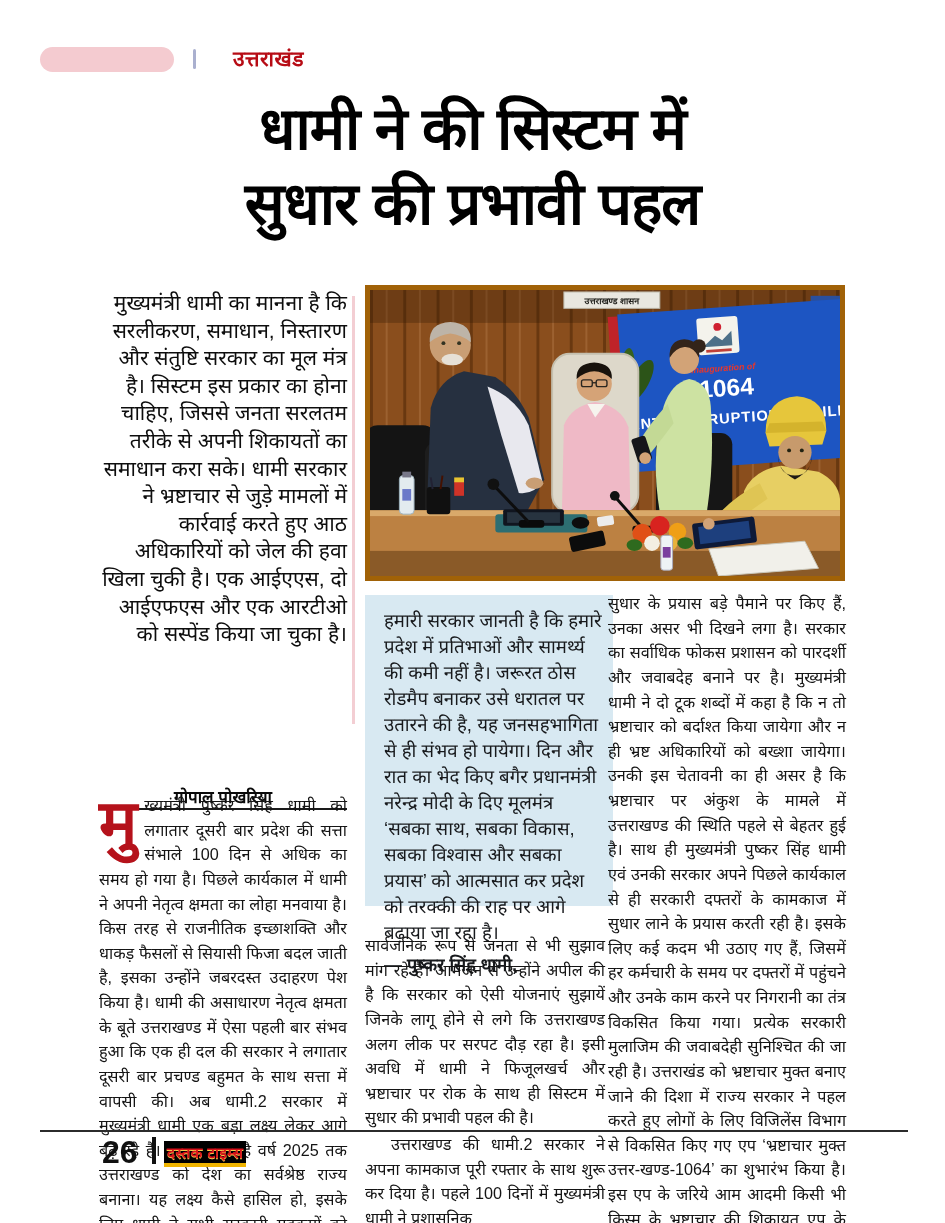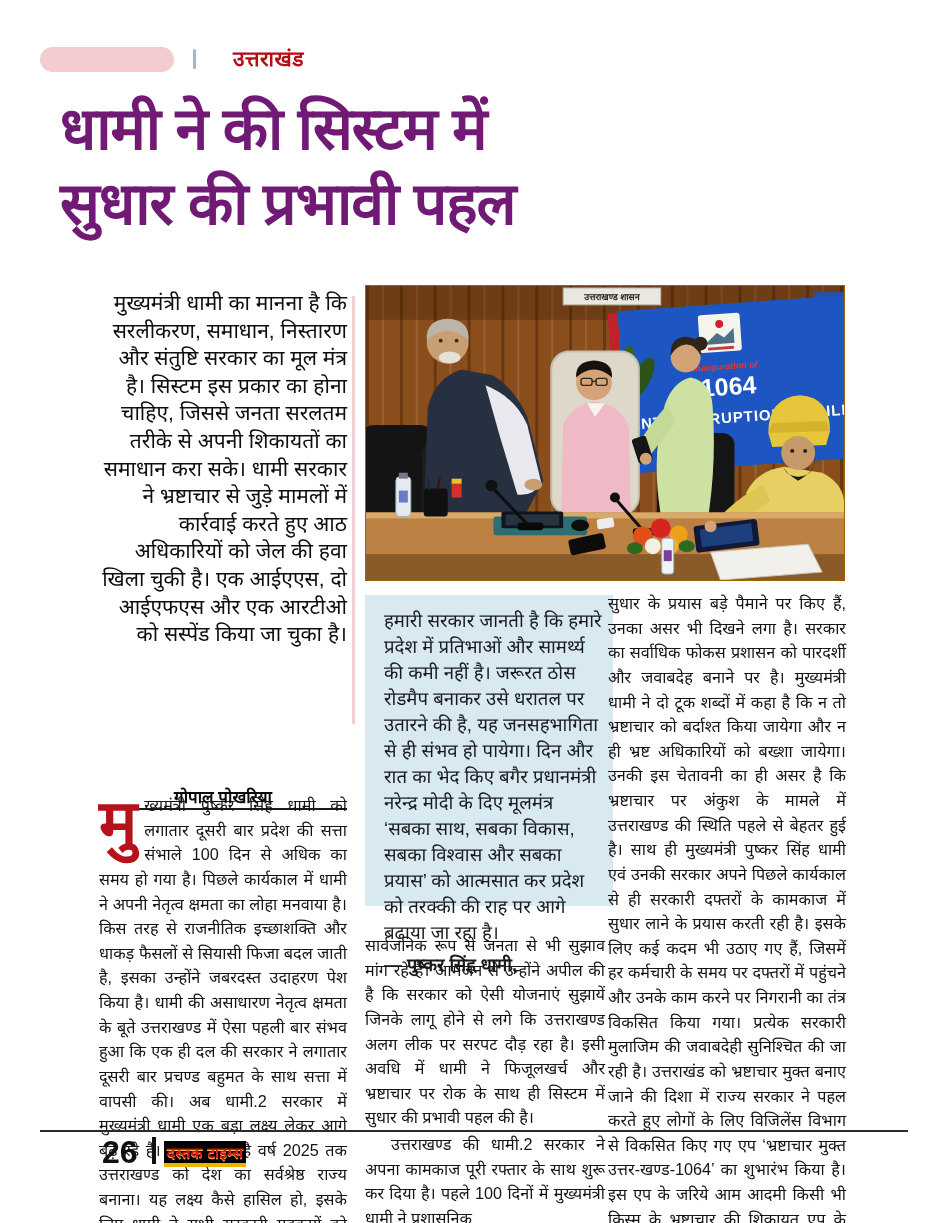--- a/index.html
+++ b/index.html
@@ -5,42 +5,42 @@
   html,body{margin:0;padding:0;background:#fff;}
   .page{
     position:relative;width:945px;height:1223px;background:#ffffff;overflow:hidden;
     font-family:"Liberation Sans","DejaVu Sans",sans-serif;color:#111;
   }
   
   .masthead-pill{position:absolute;left:40px;top:47px;width:134px;height:25px;border-radius:13px;background:#f4cbd0;}
   .head-divider{position:absolute;left:193px;top:49px;width:3px;height:20px;background:#aab0cf;border-radius:2px;}
   .section-label{position:absolute;left:233px;top:44px;font-size:21px;font-weight:bold;color:#b70c15;letter-spacing:.5px;}
   
-  .headline{position:absolute;left:60px;top:92px;width:825px;
-    font-weight:900;font-size:59px;line-height:1.27;color:#701a75;letter-spacing:-1px;}
+  .headline{position:absolute;left:60px;top:92px;width:825px;text-align:center;
+    font-weight:900;font-size:59px;line-height:1.27;color:#000000;letter-spacing:-1px;}
   
   .lede{position:absolute;left:99px;top:289px;width:248px;text-align:right;
     font-size:21px;line-height:1.315;color:#0d0d0d;}
   .col-divider{position:absolute;left:352px;top:296px;width:3px;height:428px;background:#f3ced3;}
   
   .byline{position:absolute;left:99px;top:749px;width:248px;text-align:center;
     font-size:17px;font-weight:bold;color:#0a0a0a;border-bottom:2px solid #1a1a1a;margin-top:36px;}
   
   .bodycol{position:absolute;font-size:16.2px;line-height:1.52;text-align:justify;color:#141414;}
   .col1{left:99px;top:793px;width:248px;}
   .col2{left:365px;top:933px;width:240px;}
   .col3{left:608px;top:591px;width:238px;}
   .dropcap{float:left;font-size:64px;line-height:.82;font-weight:bold;color:#b5121b;padding:4px 7px 0 0;}
   .indent{text-indent:26px;display:block;margin-top:2px;}
   
   .quotebox{position:absolute;left:365px;top:595px;width:218px;height:286px;background:#d8e9f2;
     padding:13px 11px 12px 19px;font-size:18.6px;line-height:1.4;color:#17191c;}
   .quote-attr{margin-top:6px;text-align:left;font-weight:bold;font-size:18px;line-height:1.45;padding-right:14px;}
   
-  .photo{position:absolute;left:365px;top:285px;width:480px;height:296px;border:1px solid #a16207;box-sizing:border-box;}
+  .photo{position:absolute;left:365px;top:285px;width:480px;height:296px;border:5px solid #a16207;box-sizing:border-box;}
   .photo svg{display:block;width:100%;height:100%;}
   
   .footer-rule{position:absolute;left:40px;top:1130px;width:868px;border-top:2px solid #2b2b2b;}
   .page-number{position:absolute;left:102px;top:1134px;font-size:32px;font-weight:900;color:#101010;}
   .footer-bar{position:absolute;left:152px;top:1137px;width:4px;height:27px;background:#101010;}
   .paper-logo{position:absolute;left:164px;top:1141px;font-size:15px;font-weight:900;color:#d8111a;
     background:#000000;padding:1px 3px;border-bottom:4px solid #f0b400;text-shadow:0 1px 0 #f6c84c;letter-spacing:.5px;}
 </style>
 </head>
 <body>

